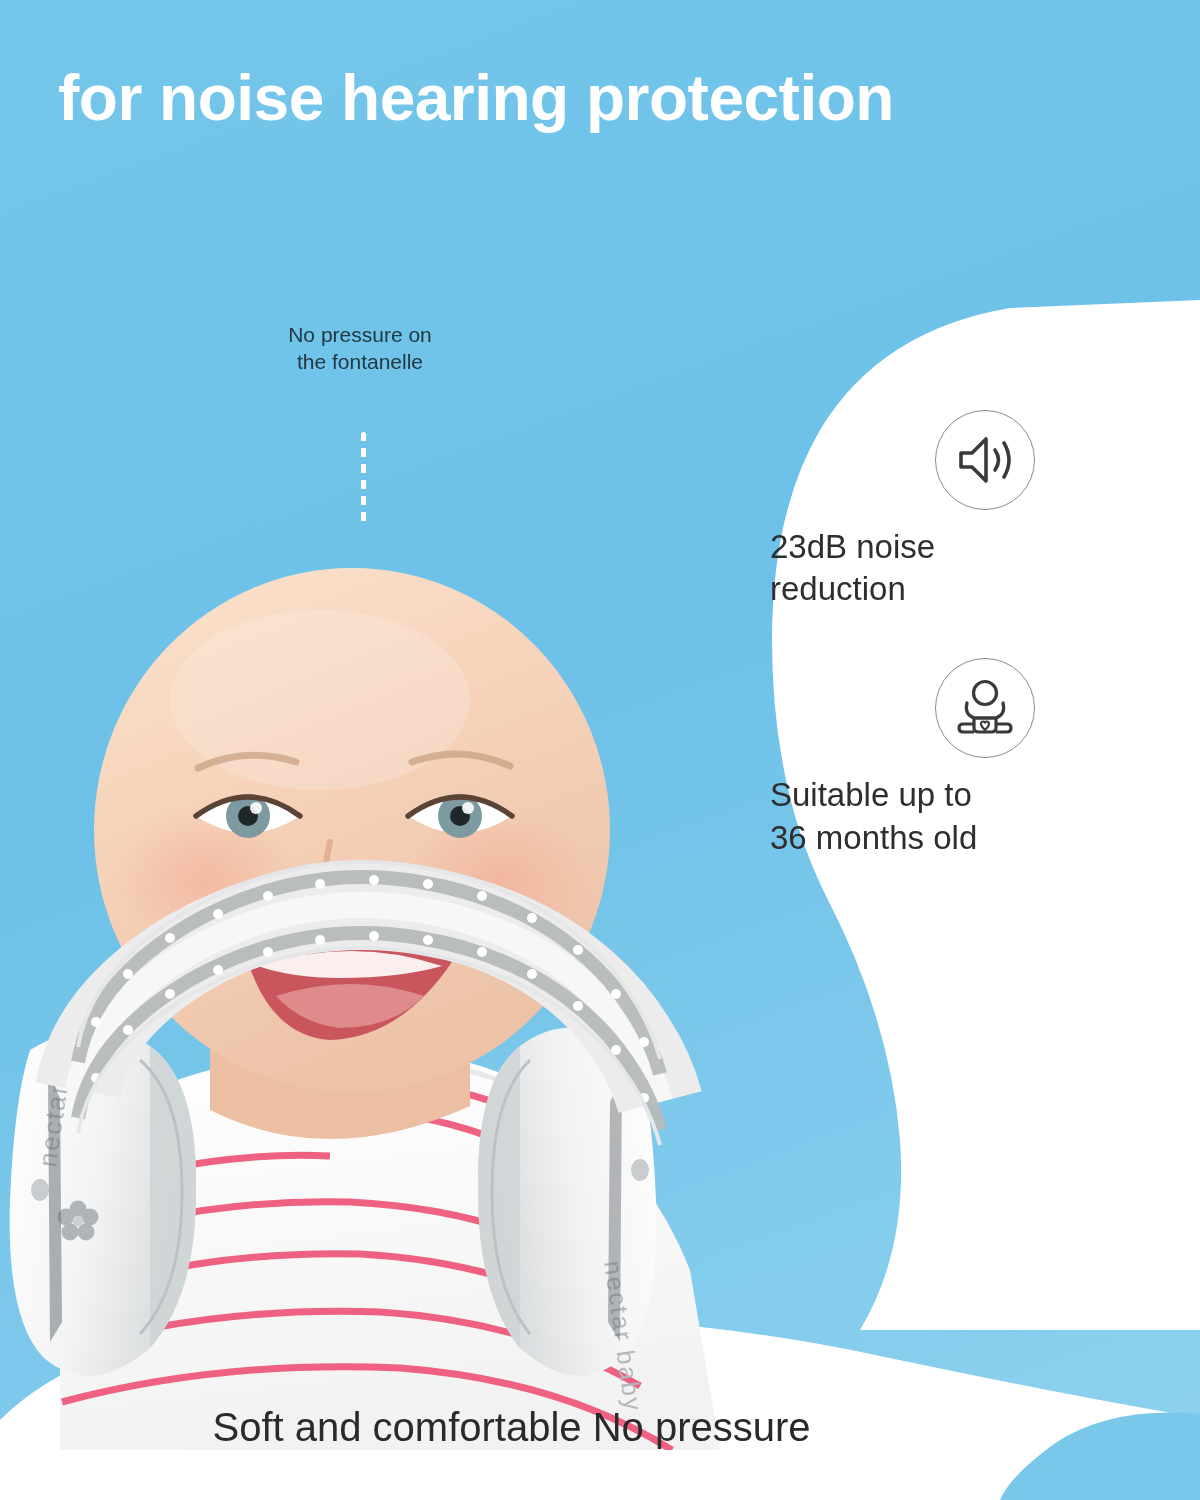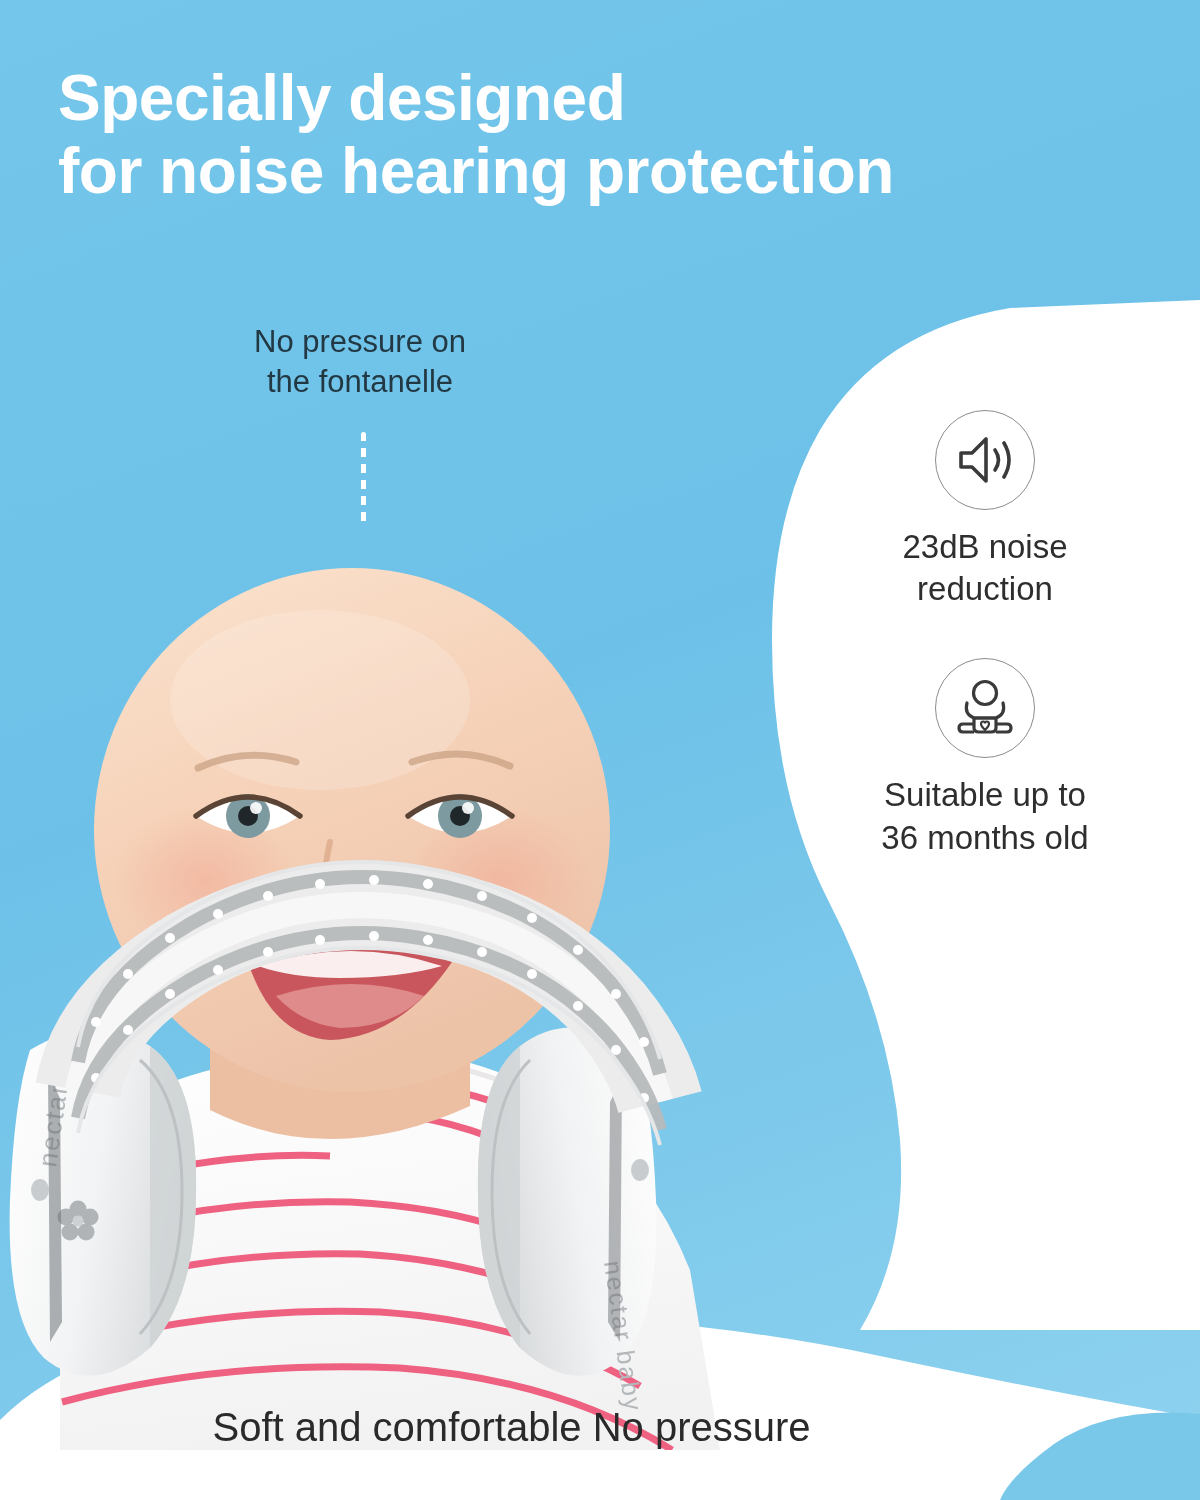--- a/index.html
+++ b/index.html
@@ -39,21 +39,21 @@
     pointer-events:none;
   }
 
   
   .callout {
     position:absolute;
     left:150px; top:322px;
     width:420px;
     text-align:center;
     color:#223843;
-    font-size:31px;
+    font-size:21px;
     line-height:1.28;
     z-index:35;
   }
   .callout-line {
     position:absolute;
     left:361px; top:432px;
     width:5px; height:96px;
     z-index:35;
     background-image: linear-gradient(#ffffff 58%, rgba(255,255,255,0) 0);
     background-size: 5px 16px;
@@ -68,21 +68,21 @@
     z-index:25;
   }
 
   
   .features {
     position:absolute;
     left:770px; top:410px;
     width:430px;
     z-index:30;
   }
-  .feature { text-align:center; margin-bottom:22px; }
+  .feature { margin-bottom:22px; }
   .feature .ring {
     width:100px; height:100px;
     margin:0 auto 16px auto;
     border:1.6px solid #8c8c8c;
     border-radius:50%;
     display:flex; align-items:center; justify-content:center;
     background:transparent;
   }
   .feature .ftext {
     color:#2e2e2e;
@@ -293,21 +293,20 @@
   <path d="M0 1500 L 0 1420
            Q 90 1330 300 1318
            Q 620 1300 880 1356
            Q 1080 1398 1200 1418
            L 1200 1500 Z" fill="#ffffff"></path>
 
   <path d="M1200 1414 Q 1110 1406 1054 1444 Q 1010 1476 1000 1500 L 1200 1500 Z" fill="#79c8ea"></path>
 </svg>
 
 <div class="headline">
-  <span>Specially designed</span>
   <span class="l2">for noise hearing protection</span>
 </div>
 
 <div class="callout" style="white-space:pre-line;">No pressure on
 the fontanelle</div>
 <div class="callout-line"></div>
 
 <div class="features">
 
   <div class="feature f1">

